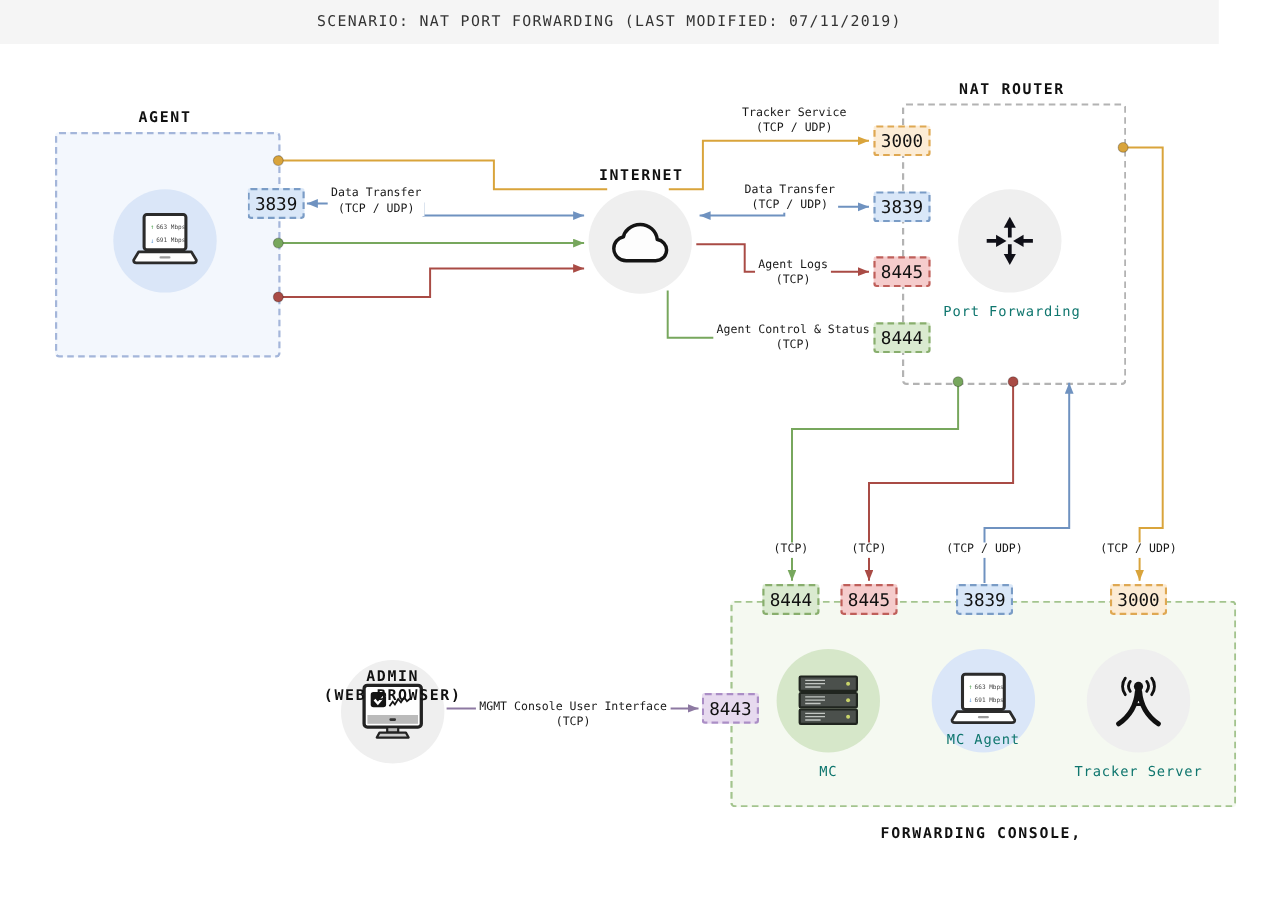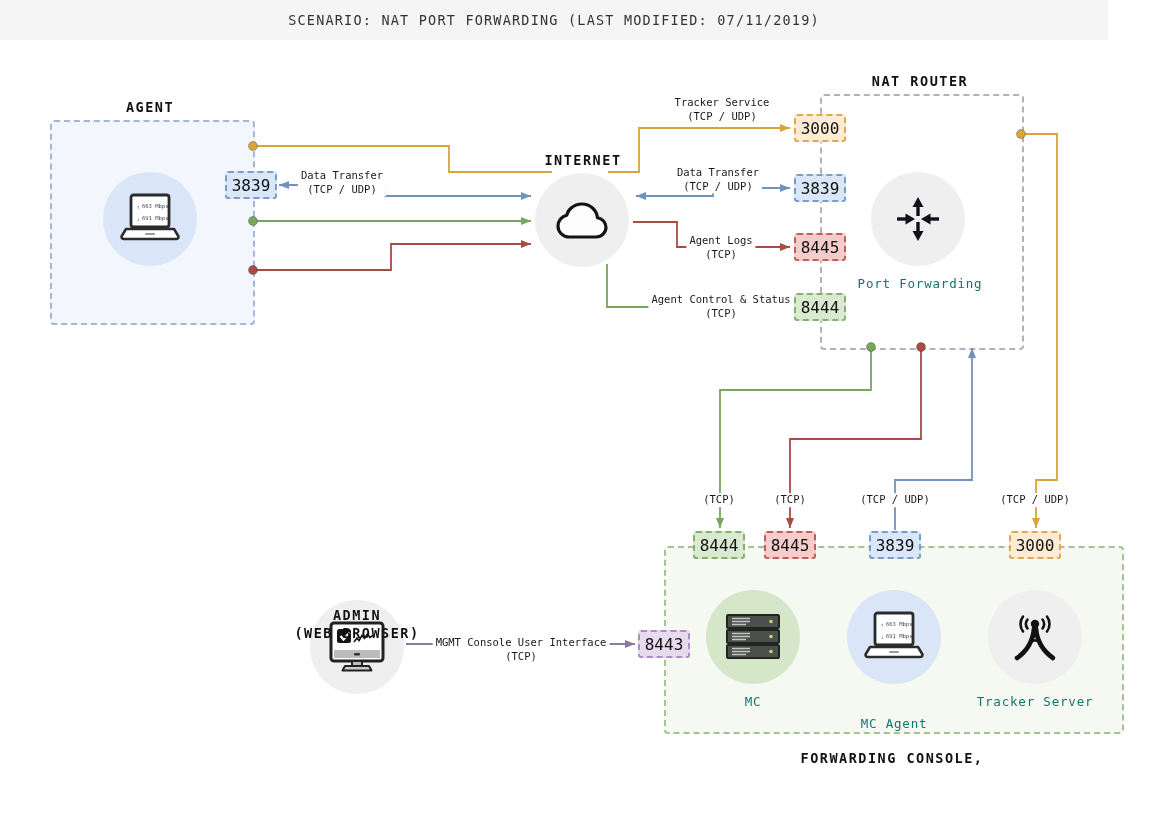--- a/index.html
+++ b/index.html
@@ -197,21 +197,21 @@
 
   <div class="title" style="left:150px;top:107px;">AGENT</div>
   <div class="title" style="left:583px;top:160px;">INTERNET</div>
   <div class="title" style="left:920px;top:81px;">NAT ROUTER</div>
   <div class="subtitle" style="left:920px;top:283px;">Port Forwarding</div>
   <div class="title two-line" style="left:357px;top:576px;margin-top:48px;">
     <div>ADMIN</div>
     <div>(WEB BROWSER)</div>
   </div>
   <div class="subtitle" style="left:753px;top:701px;">MC</div>
-  <div class="subtitle" style="left:894px;top:723px;">MC Agent</div>
+  <div class="subtitle" style="left:894px;top:672px;">MC Agent</div>
   <div class="subtitle" style="left:1035px;top:701px;">Tracker Server</div>
   <div class="title two-line" style="left:892px;top:758px;">
     <div>FORWARDING CONSOLE,</div>
   </div>
 
   <div class="flow-label" style="left:722px;top:110px;">
     <div>Tracker Service</div>
     <div>(TCP / UDP)</div>
   </div>
   <div class="flow-label" style="left:342px;top:183px;">

